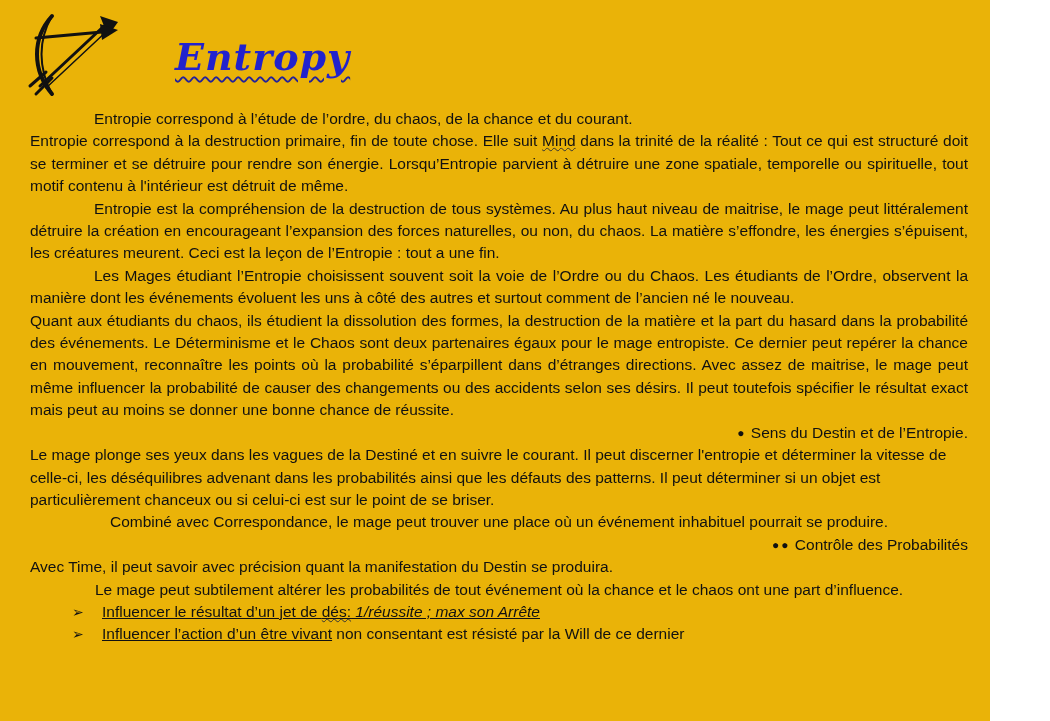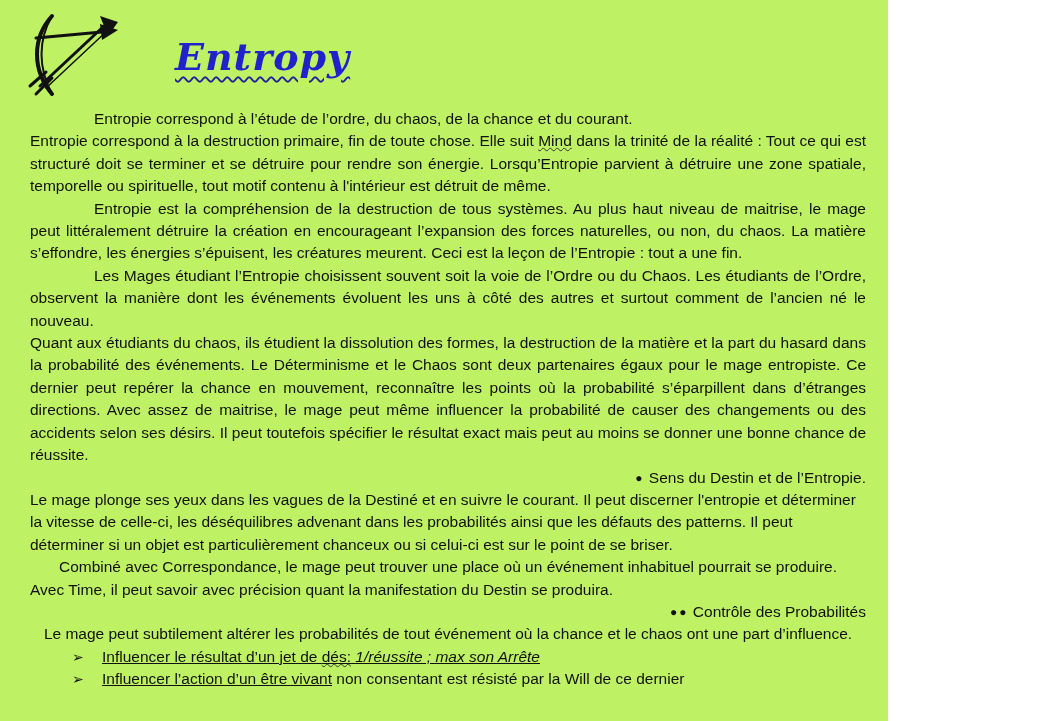--- a/index.html
+++ b/index.html
@@ -1,20 +1,20 @@
 <!DOCTYPE html>
 <html><head>
 <meta charset="utf-8">
 <style>
   html,body{margin:0;padding:0;background:#ffffff;}
   .page{
     position:relative;
-    width:888px;
+    width:990px;
     height:721px;
-    background:#bef264;
+    background:#eab308;
     font-family:"Liberation Sans", sans-serif;
     color:#111111;
     overflow:hidden;
     box-sizing:border-box;
   }
   .header{
     position:relative;
     height:104px;
   }
   .logo{
@@ -115,25 +115,25 @@
     </p>
 
     <p class="para bold gap"><span class="bullet-glyph">●</span> <span>Sens du Destin et de l’Entropie.</span></p>
 
     <p class="para" style="text-align:left">
       <span>Le mage plonge ses yeux dans les vagues de la Destiné et en suivre le courant. Il peut discerner l'entropie et déterminer la vitesse de celle-ci, les déséquilibres advenant dans les probabilités ainsi que les défauts des patterns. Il peut déterminer si un objet est particulièrement chanceux ou si celui-ci est sur le point de se briser.</span>
     </p>
     <p class="para" style="text-align:center">
       <span>Combiné avec Correspondance, le mage peut trouver une place où un événement inhabituel pourrait se produire.</span>
     </p>
+    <p class="para bold gap"><span class="bullet-glyph">●●</span> <span>Contrôle des Probabilités</span></p>
+
     <p class="para" style="text-align:left">
       <span>Avec Time, il peut savoir avec précision quant la manifestation du Destin se produira.</span>
     </p>
-
-    <p class="para bold gap"><span class="bullet-glyph">●●</span> <span>Contrôle des Probabilités</span></p>
 
     <p class="para" style="text-align:center">
       <span>Le mage peut subtilement altérer les probabilités de tout événement où la chance et le chaos ont une part d’influence.</span>
     </p>
 
     <div class="list-item"><span class="arrow-glyph">➢</span><span class="u"><span>Influencer le résultat d’un jet de </span><span class="wavy">dés:</span></span><span class="it"> 1/réussite ; max son Arrête</span></div>
 
     <div class="list-item"><span class="arrow-glyph">➢</span><span class="u">Influencer l’action d’un être vivant</span><span> non consentant est résisté par la Will de ce dernier</span></div>
 
   </div>

